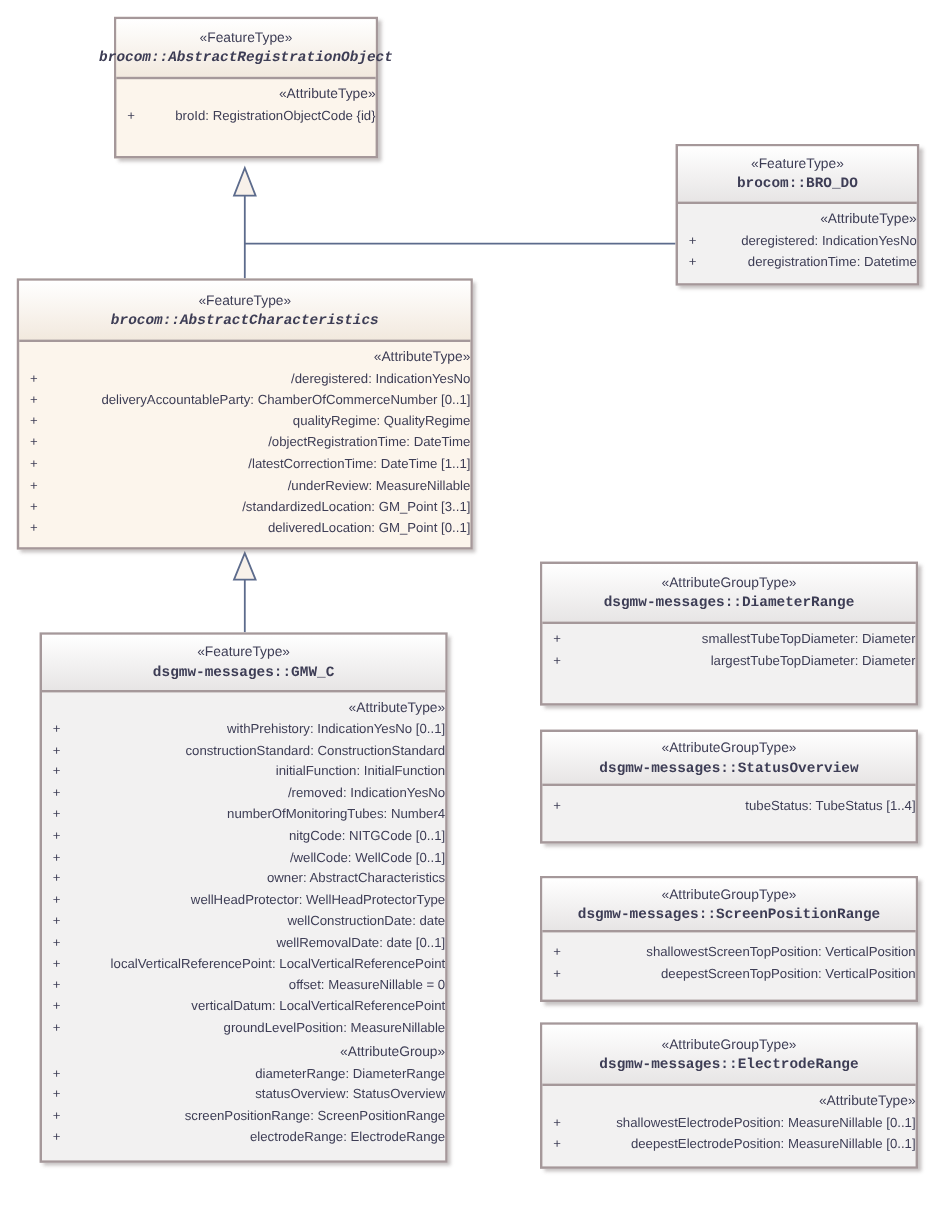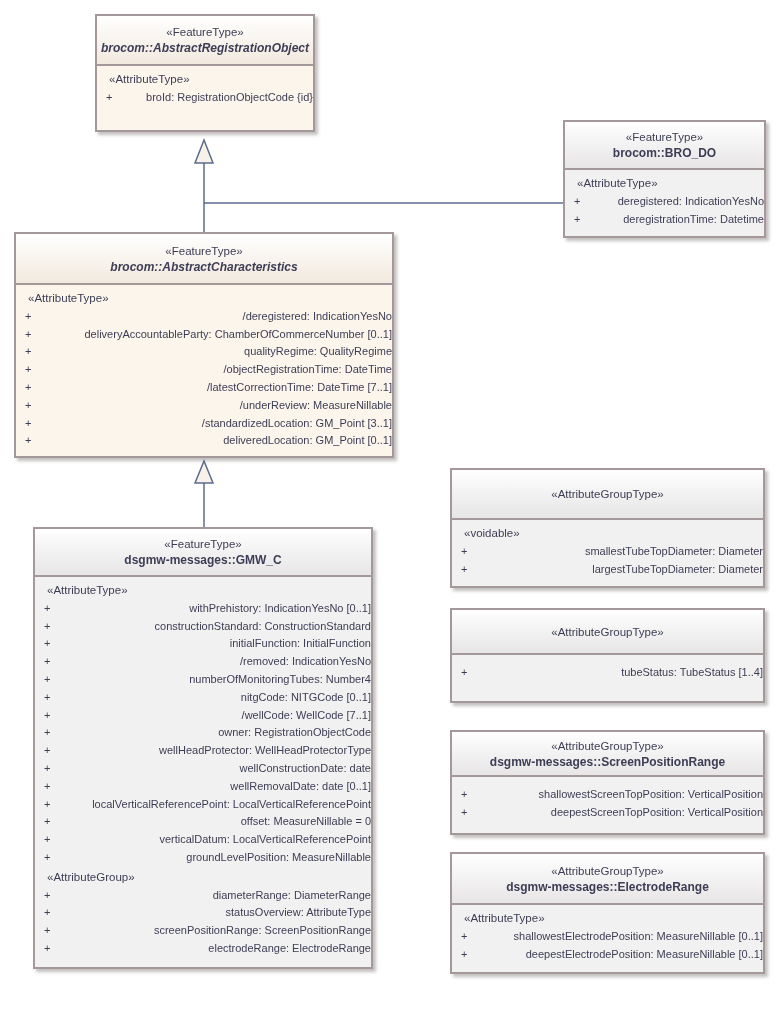--- a/index.html
+++ b/index.html
@@ -16,24 +16,24 @@
   .uml-box.cream{background:#fcf5ec;}
   .uml-box.gray{background:#f2f1f1;}
   .hdr{
     box-sizing:border-box;border-bottom:2px solid #a5989a;
     display:flex;flex-direction:column;justify-content:center;align-items:center;
     text-align:center;line-height:16px;
   }
   .cream .hdr{background:linear-gradient(#ffffff,#f2e9de);}
   .gray  .hdr{background:linear-gradient(#ffffff,#e7e5e5);}
   .stereo{font-size:11.5px;}
-  .cname{font-size:12px;font-weight:bold;}
+  .cname{font-size:12px;font-weight:bold;font-family:Liberation Mono, monospace;}
   .cname.abstract{font-style:italic;}
   .bdy{padding-top:5px;}
-  .sec-label{font-size:11.5px;padding-left:12px;line-height:17.8px;}
+  .sec-label{font-size:11.5px;padding-left:12px;line-height:17.8px;text-align:right;}
   .sec-label.grp{margin-top:2px;}
   .row{display:flex;line-height:17.8px;font-size:11px;white-space:nowrap;overflow:hidden;}
   .row .vis{width:19px;padding-left:9px;flex:none;}
   .row .atxt{flex:1;overflow:hidden;text-align:right;}
 </style>
 </head>
 <body>
 
 <div id="canvas">
 
@@ -98,21 +98,21 @@
       <div class="row">
           <span class="vis">+</span>
           <span class="atxt">qualityRegime: QualityRegime</span>
         </div>
       <div class="row">
           <span class="vis">+</span>
           <span class="atxt">/objectRegistrationTime: DateTime</span>
         </div>
       <div class="row">
           <span class="vis">+</span>
-          <span class="atxt">/latestCorrectionTime: DateTime [7..1]</span>
+          <span class="atxt">/latestCorrectionTime: DateTime [1..1]</span>
         </div>
       <div class="row">
           <span class="vis">+</span>
           <span class="atxt">/underReview: MeasureNillable</span>
         </div>
       <div class="row">
           <span class="vis">+</span>
           <span class="atxt">/standardizedLocation: GM_Point [3..1]</span>
         </div>
       <div class="row">
@@ -148,25 +148,25 @@
       <div class="row">
           <span class="vis">+</span>
           <span class="atxt">numberOfMonitoringTubes: Number4</span>
         </div>
       <div class="row">
           <span class="vis">+</span>
           <span class="atxt">nitgCode: NITGCode [0..1]</span>
         </div>
       <div class="row">
           <span class="vis">+</span>
-          <span class="atxt">/wellCode: WellCode [7..1]</span>
-        </div>
-      <div class="row">
-          <span class="vis">+</span>
-          <span class="atxt">owner: RegistrationObjectCode</span>
+          <span class="atxt">/wellCode: WellCode [0..1]</span>
+        </div>
+      <div class="row">
+          <span class="vis">+</span>
+          <span class="atxt">owner: AbstractCharacteristics</span>
         </div>
       <div class="row">
           <span class="vis">+</span>
           <span class="atxt">wellHeadProtector: WellHeadProtectorType</span>
         </div>
       <div class="row">
           <span class="vis">+</span>
           <span class="atxt">wellConstructionDate: date</span>
         </div>
       <div class="row">
@@ -189,53 +189,54 @@
           <span class="vis">+</span>
           <span class="atxt">groundLevelPosition: MeasureNillable</span>
         </div>
       <div class="sec-label grp">«AttributeGroup»</div>
       <div class="row">
           <span class="vis">+</span>
           <span class="atxt">diameterRange: DiameterRange</span>
         </div>
       <div class="row">
           <span class="vis">+</span>
-          <span class="atxt">statusOverview: AttributeType</span>
+          <span class="atxt">statusOverview: StatusOverview</span>
         </div>
       <div class="row">
           <span class="vis">+</span>
           <span class="atxt">screenPositionRange: ScreenPositionRange</span>
         </div>
       <div class="row">
           <span class="vis">+</span>
           <span class="atxt">electrodeRange: ElectrodeRange</span>
         </div>
     </div>
   </div>
 
   <div class="uml-box gray" style="left:450px;top:468px;width:315px;height:120px;">
     <div class="hdr" style="height:50px;">
       <div class="stereo">«AttributeGroupType»</div>
-    </div>
-    <div class="bdy">
-      <div class="sec-label">«voidable»</div>
+      <div class="cname">dsgmw-messages::DiameterRange</div>
+    </div>
+    <div class="bdy">
       <div class="row">
           <span class="vis">+</span>
           <span class="atxt">smallestTubeTopDiameter: Diameter</span>
         </div>
       <div class="row">
           <span class="vis">+</span>
           <span class="atxt">largestTubeTopDiameter: Diameter</span>
         </div>
     </div>
   </div>
 
   <div class="uml-box gray" style="left:450px;top:608px;width:315px;height:95px;">
     <div class="hdr" style="height:45px;">
       <div class="stereo">«AttributeGroupType»</div>
+      <div class="cname">dsgmw-messages::StatusOverview</div>
     </div>
     <div class="bdy" style="padding-top:9px;">
       <div class="row">
           <span class="vis">+</span>
           <span class="atxt">tubeStatus: TubeStatus [1..4]</span>
         </div>
     </div>
   </div>
 
   <div class="uml-box gray" style="left:450px;top:730px;width:315px;height:105px;">

